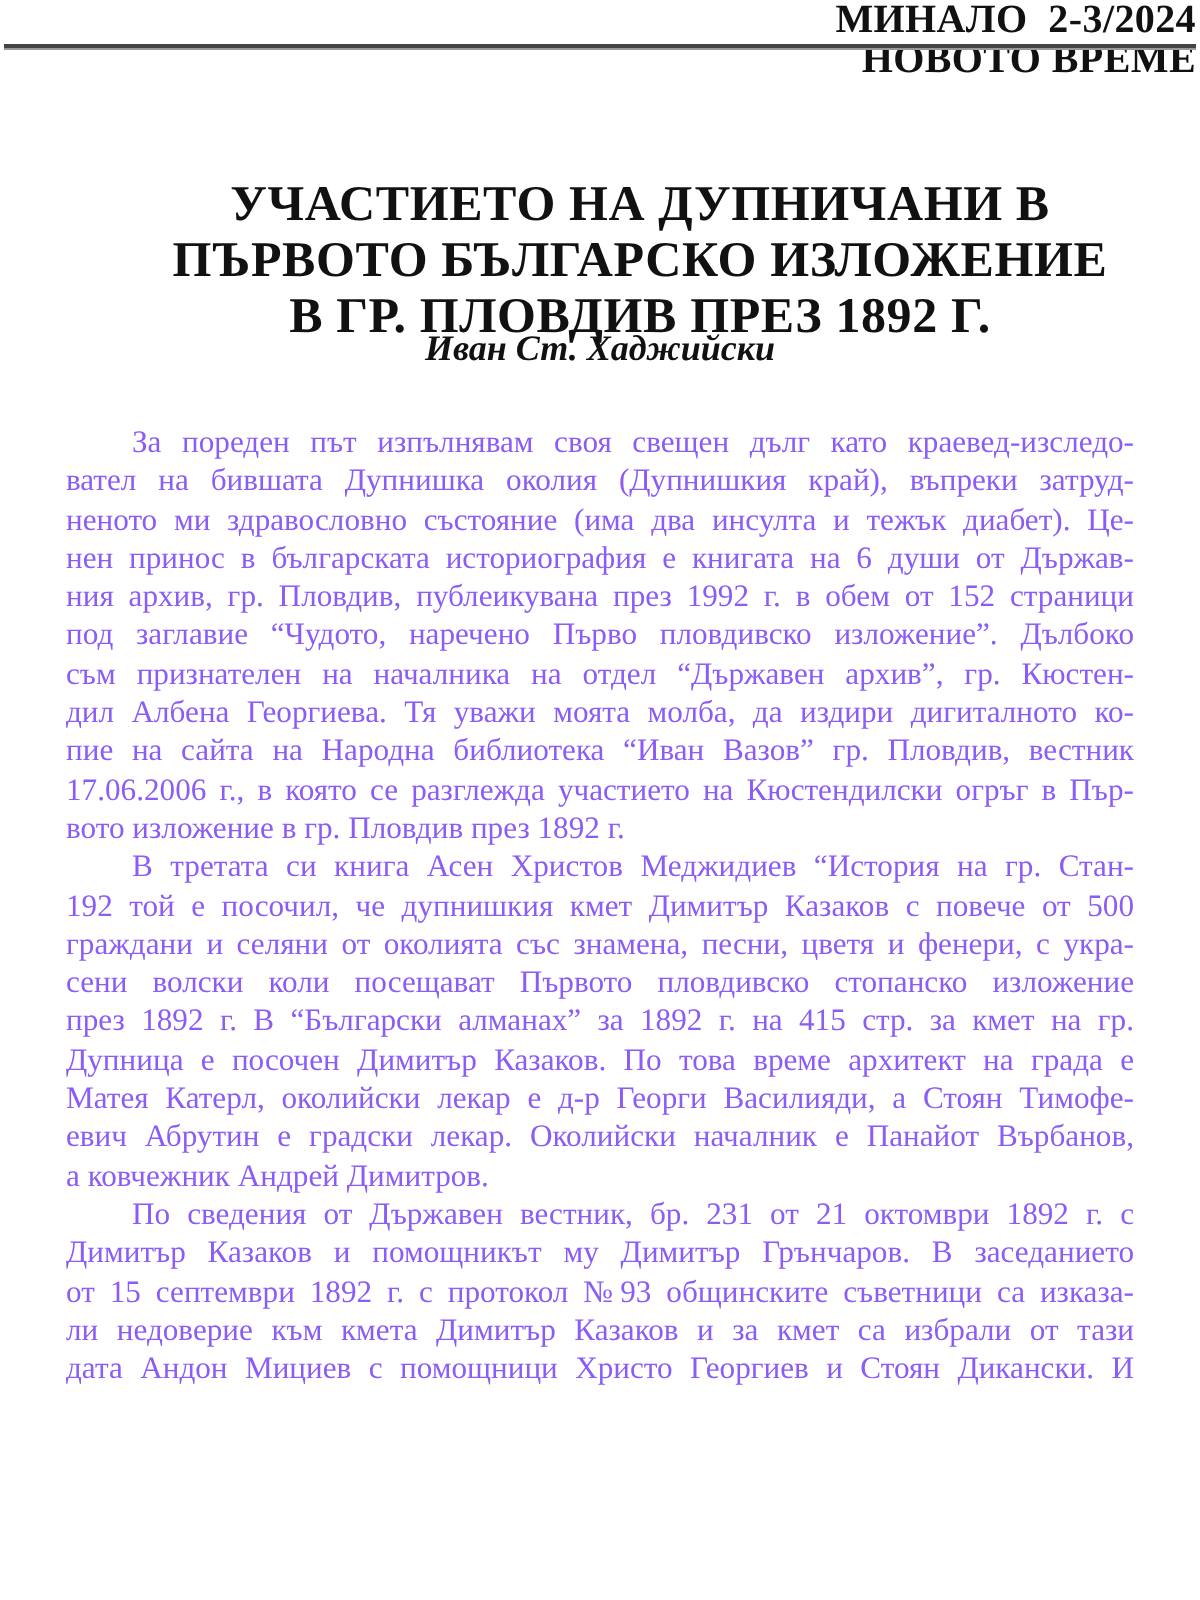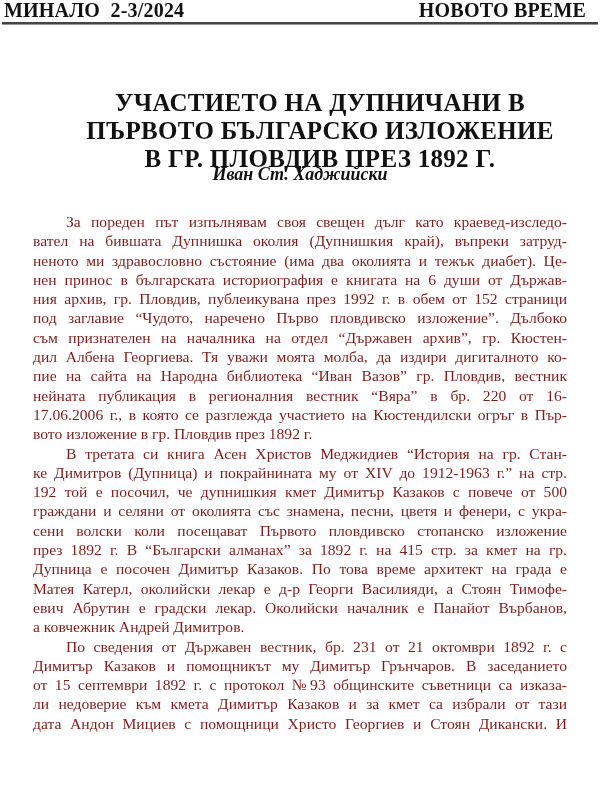--- a/index.html
+++ b/index.html
@@ -11,31 +11,32 @@
     width: 600px;
     height: 800px;
     overflow: hidden;
     position: relative;
     font-family: "Liberation Serif", "DejaVu Serif", serif;
     color: #111111;
   }
   .running-header {
     position: absolute;
     left: 4px;
-    right: 14px;
+    right: 2px;
     top: 0px;
     height: 20px;
     display: flex;
     justify-content: space-between;
     align-items: flex-end;
     font-family: "Liberation Serif", serif;
     font-weight: bold;
     font-size: 20px;
     line-height: 20px;
     letter-spacing: 0.2px;
+    flex-direction: column;
   }
   .header-rule {
     position: absolute;
     left: 2px;
     right: 2px;
     top: 22px;
     height: 0;
     border-top: 2px solid #444;
     border-bottom: 1px solid #999;
   }
@@ -69,21 +70,21 @@
     line-height: 20px;
   }
   .body-text {
     position: absolute;
     left: 33px;
     width: 534px;
     top: 212px;
     font-family: "Liberation Serif", serif;
     font-size: 15.6px;
     line-height: 19.3px;
-    color: #7f1d1d;
+    color: #8b5cf6;
   }
   .body-text .line {
     display: block;
     white-space: nowrap;
     text-align: justify;
     text-align-last: justify;
     height: 19.3px;
   }
   .body-text .line.last {
     text-align-last: left;
@@ -118,35 +119,33 @@
   <span class="title-line">В ГР. ПЛОВДИВ ПРЕЗ 1892 Г.</span>
 </h1>
 
 <div class="author">Иван Ст. Хаджийски</div>
 
 <div class="body-text">
 
   <div>
     <span class="line indent">За пореден път изпълнявам своя свещен дълг като краевед-изследо-</span>
     <span class="line">вател на бившата Дупнишка околия (Дупнишкия край), въпреки затруд-</span>
-    <span class="line">неното ми здравословно състояние (има два околията и тежък диабет). Це-</span>
+    <span class="line">неното ми здравословно състояние (има два инсулта и тежък диабет). Це-</span>
     <span class="line">нен принос в българската историография е книгата на 6 души от Държав-</span>
     <span class="line">ния архив, гр. Пловдив, публеикувана през 1992 г. в обем от 152 страници</span>
     <span class="line">под заглавие “Чудото, наречено Първо пловдивско изложение”. Дълбоко</span>
     <span class="line">съм признателен на началника на отдел “Държавен архив”, гр. Кюстен-</span>
     <span class="line">дил Албена Георгиева. Тя уважи моята молба, да издири дигиталното ко-</span>
     <span class="line">пие на сайта на Народна библиотека “Иван Вазов” гр. Пловдив, вестник</span>
-    <span class="line">нейната публикация в регионалния вестник “Вяра” в бр. 220 от 16-</span>
     <span class="line">17.06.2006 г., в която се разглежда участието на Кюстендилски огръг в Пър-</span>
     <span class="line last">вото изложение в гр. Пловдив през 1892 г.</span>
   </div>
 
   <div>
     <span class="line indent">В третата си книга Асен Христов Меджидиев “История на гр. Стан-</span>
-    <span class="line">ке Димитров (Дупница) и покрайнината му от XIV до 1912-1963 г.” на стр.</span>
     <span class="line">192 той е посочил, че дупнишкия кмет Димитър Казаков с повече от 500</span>
     <span class="line">граждани и селяни от околията със знамена, песни, цветя и фенери, с укра-</span>
     <span class="line">сени волски коли посещават Първото пловдивско стопанско изложение</span>
     <span class="line">през 1892 г.  В “Български алманах” за 1892 г. на 415 стр. за кмет на гр.</span>
     <span class="line">Дупница е посочен Димитър Казаков. По това време архитект на града е</span>
     <span class="line">Матея Катерл, околийски лекар е д-р Георги Василияди, а Стоян Тимофе-</span>
     <span class="line">евич Абрутин е градски лекар. Околийски началник е Панайот Върбанов,</span>
     <span class="line last">а ковчежник Андрей Димитров.</span>
   </div>
 

